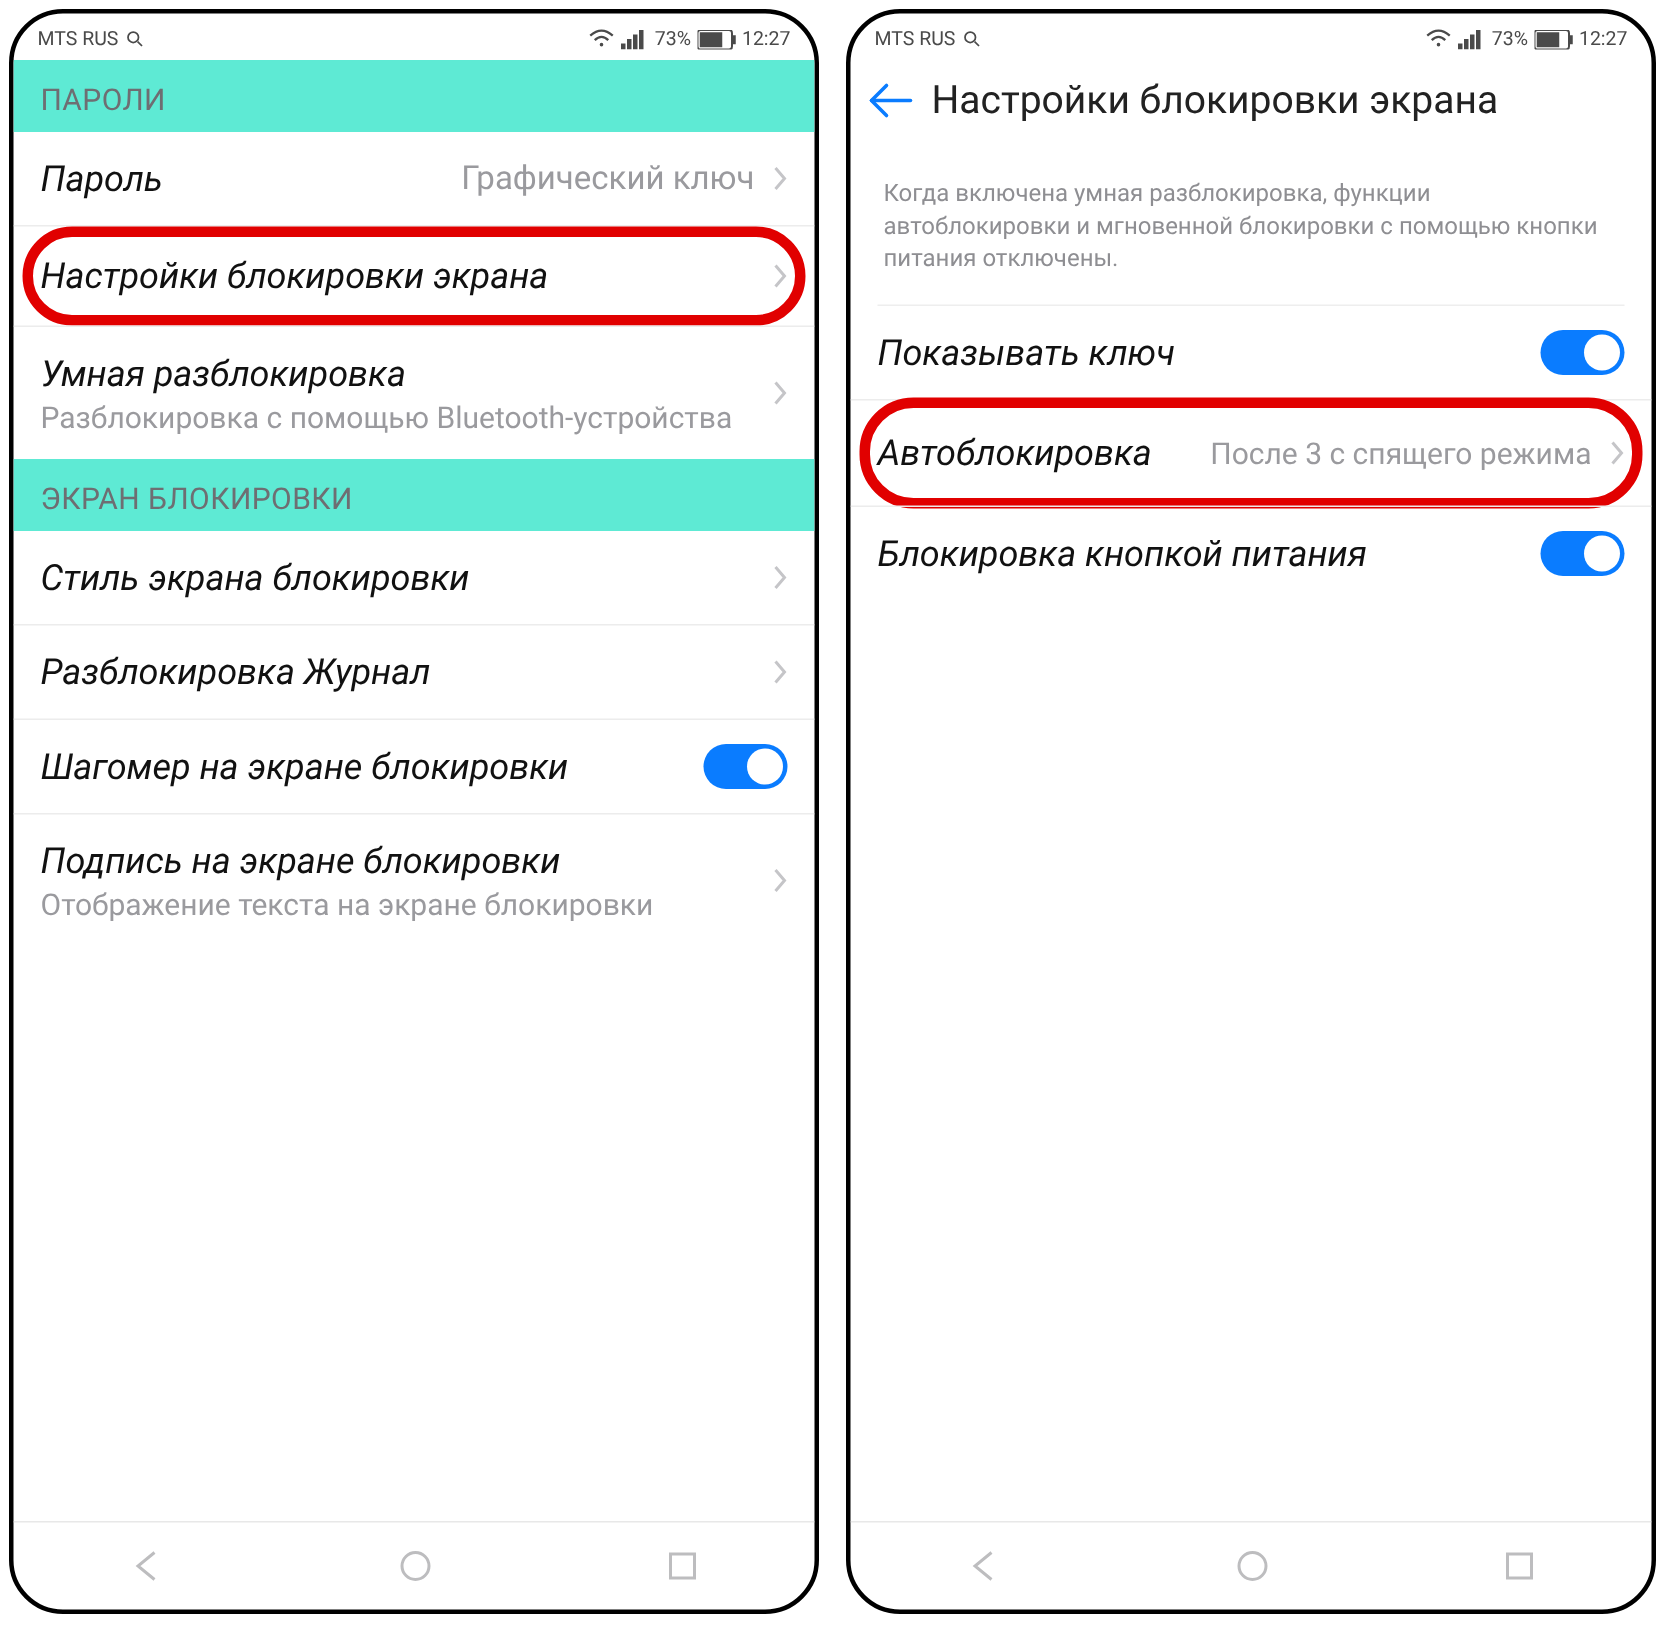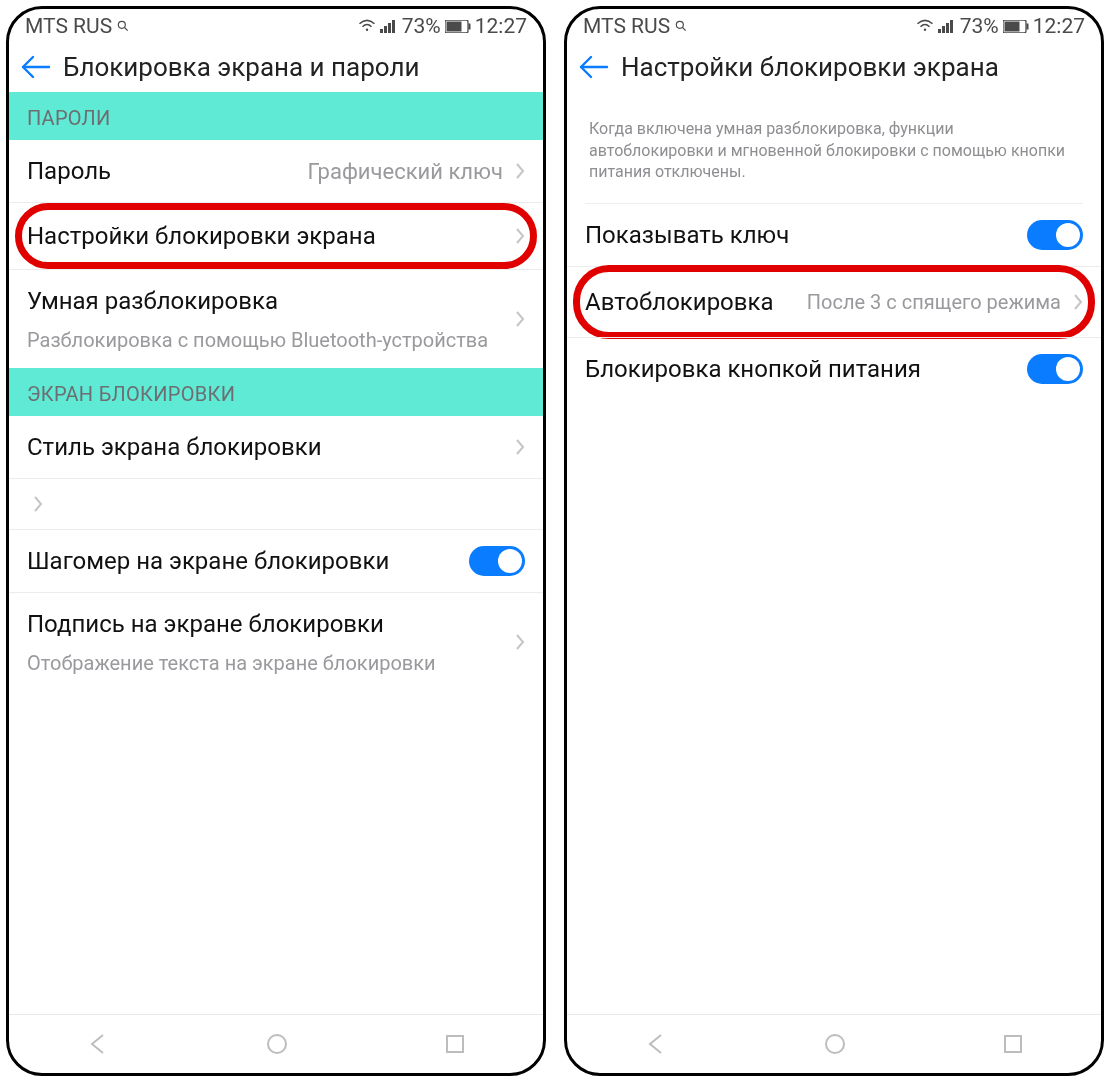--- a/index.html
+++ b/index.html
@@ -21,21 +21,21 @@
     display: flex;
     flex-direction: column;
     overflow: hidden;
   }
   .statusbar {
     height: 28px;
     display: flex;
     align-items: center;
     justify-content: space-between;
     padding: 3px 16px 0 16px;
-    font-size: 21px;
+    font-size: 13px;
     color: #4a4a4a;
   }
   .statusbar .left, .statusbar .right { display: flex; align-items: center; gap: 4px; }
   .statusbar svg { display: block; }
   .appbar {
     display: flex;
     align-items: center;
     padding: 12px 10px 10px 10px;
     gap: 10px;
   }
@@ -56,22 +56,22 @@
   .row {
     display: flex;
     align-items: center;
     justify-content: space-between;
     padding: 16px 18px;
     border-top: 1px solid #ececec;
     position: relative;
   }
   .row:first-child { border-top: none; }
   .row .texts { display: flex; flex-direction: column; flex: 1; min-width: 0; }
-  .row .label { font-size: 24px; color: #111; line-height: 1.25; }
-  .row .sub   { font-size: 20px; color: #9a9a9e; line-height: 1.2; margin-top: 12px; }
+  .row .label { font-size: 24px; color: #111; line-height: 1.25; font-style: italic; }
+  .row .sub   { font-size: 20px; color: #9a9a9e; line-height: 1.2; margin-top: 2px; }
   .row .value { font-size: 22px; color: #9a9a9e; margin-right: 6px; max-width: 55%; }
   .chevron { color: #c5c5c8; margin-left: 6px; }
   .toggle {
     width: 56px; height: 30px; border-radius: 15px;
     background: #0a7cff; position: relative; flex-shrink: 0;
   }
   .toggle::after {
     content: ""; position: absolute; right: 3px; top: 3px;
     width: 24px; height: 24px; border-radius: 50%; background: #fff;
   }
@@ -128,27 +128,20 @@
       <span>73%</span>
       <svg width="26" height="13" viewBox="0 0 26 13">
           <rect x="0" y="0" width="23" height="13" rx="2" fill="none" stroke="#4a4a4a" stroke-width="1.3"></rect>
           <rect x="1.5" y="1.5" width="15" height="10" fill="#4a4a4a"></rect>
           <rect x="23.5" y="3.5" width="2" height="6" fill="#4a4a4a"></rect>
         </svg>
       <span>12:27</span>
     </div>
   </div>
 
-  <div class="appbar">
-    <svg class="back-arrow" width="34" height="26" viewBox="0 0 34 26" fill="none" stroke="#0a7cff" stroke-width="2.4" stroke-linecap="round" stroke-linejoin="round">
-        <line x1="4" y1="13" x2="30" y2="13"></line>
-        <polyline points="14,3 4,13 14,23"></polyline>
-      </svg>
-    <div class="appbar-title">Блокировка экрана и пароли</div>
-  </div>
 
   <div class="content">
     <div class="section-header">ПАРОЛИ</div>
 
     <div class="list">
       <div class="row">
         <div class="texts">
             <span class="label">Пароль</span>
           </div>
         <span class="value">Графический ключ</span>
@@ -183,20 +176,23 @@
     <div class="list">
       <div class="row">
         <div class="texts">
             <span class="label">Стиль экрана блокировки</span>
           </div>
         <svg class="chevron" width="10" height="18" viewBox="0 0 10 18" fill="none" stroke="#c5c5c8" stroke-width="2">
             <polyline points="2,2 8,9 2,16"></polyline>
           </svg>
       </div>
       <div class="row">
+        <div class="texts">
+            <span class="label">Разблокировка Журнал</span>
+          </div>
         <svg class="chevron" width="10" height="18" viewBox="0 0 10 18" fill="none" stroke="#c5c5c8" stroke-width="2">
             <polyline points="2,2 8,9 2,16"></polyline>
           </svg>
       </div>
       <div class="row">
         <div class="texts">
             <span class="label">Шагомер на экране блокировки</span>
           </div>
         <div class="toggle"></div>
       </div>

